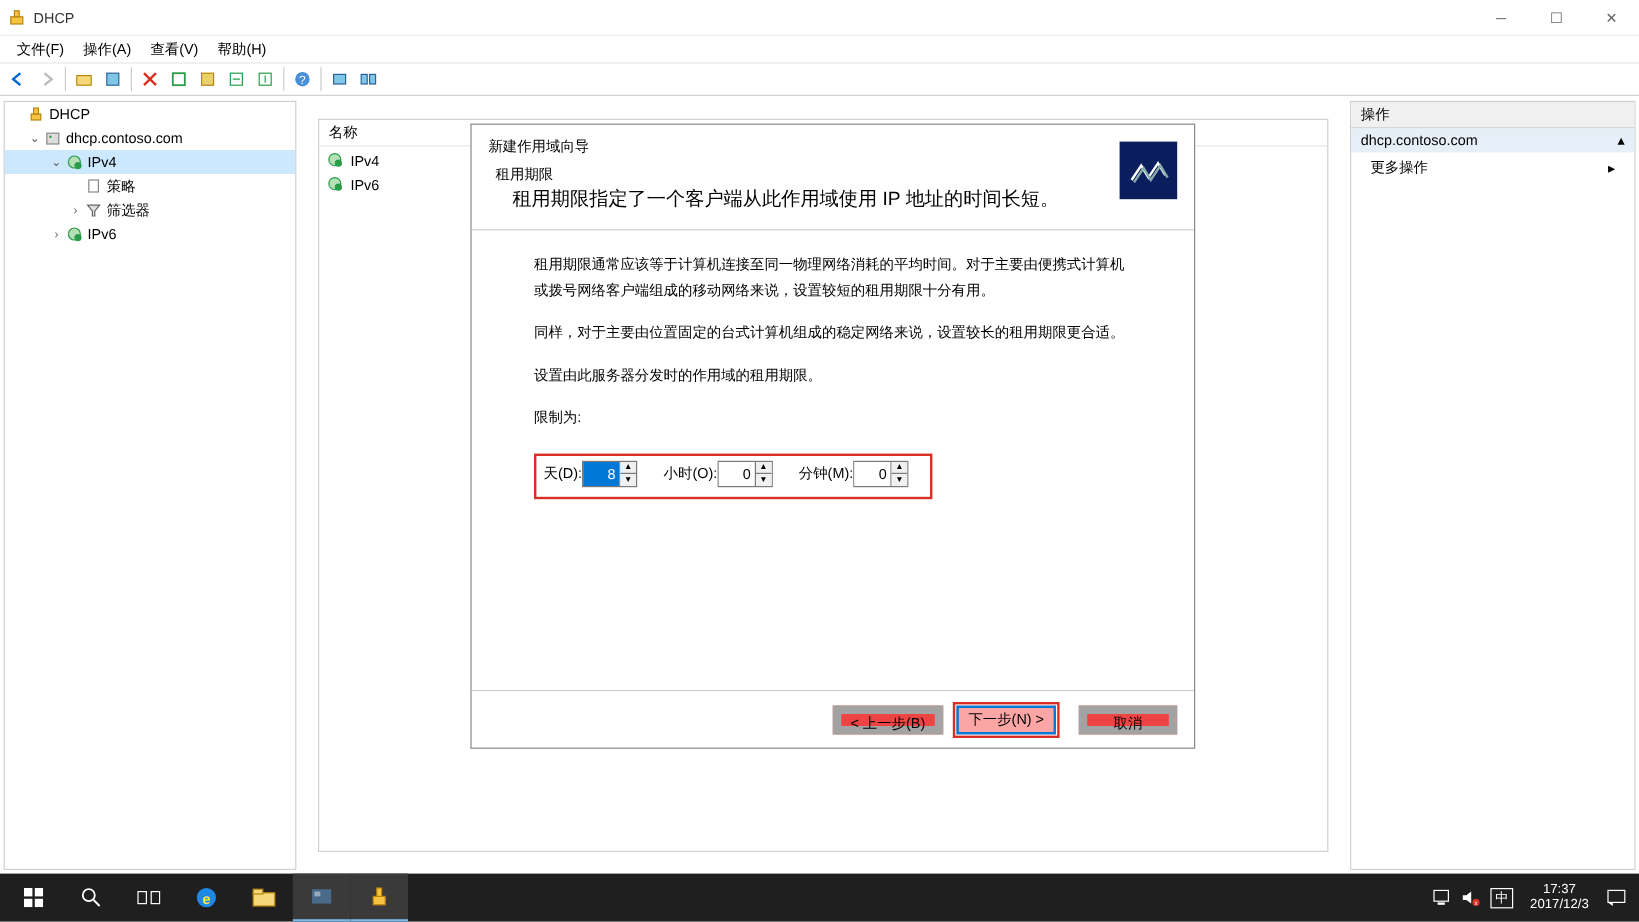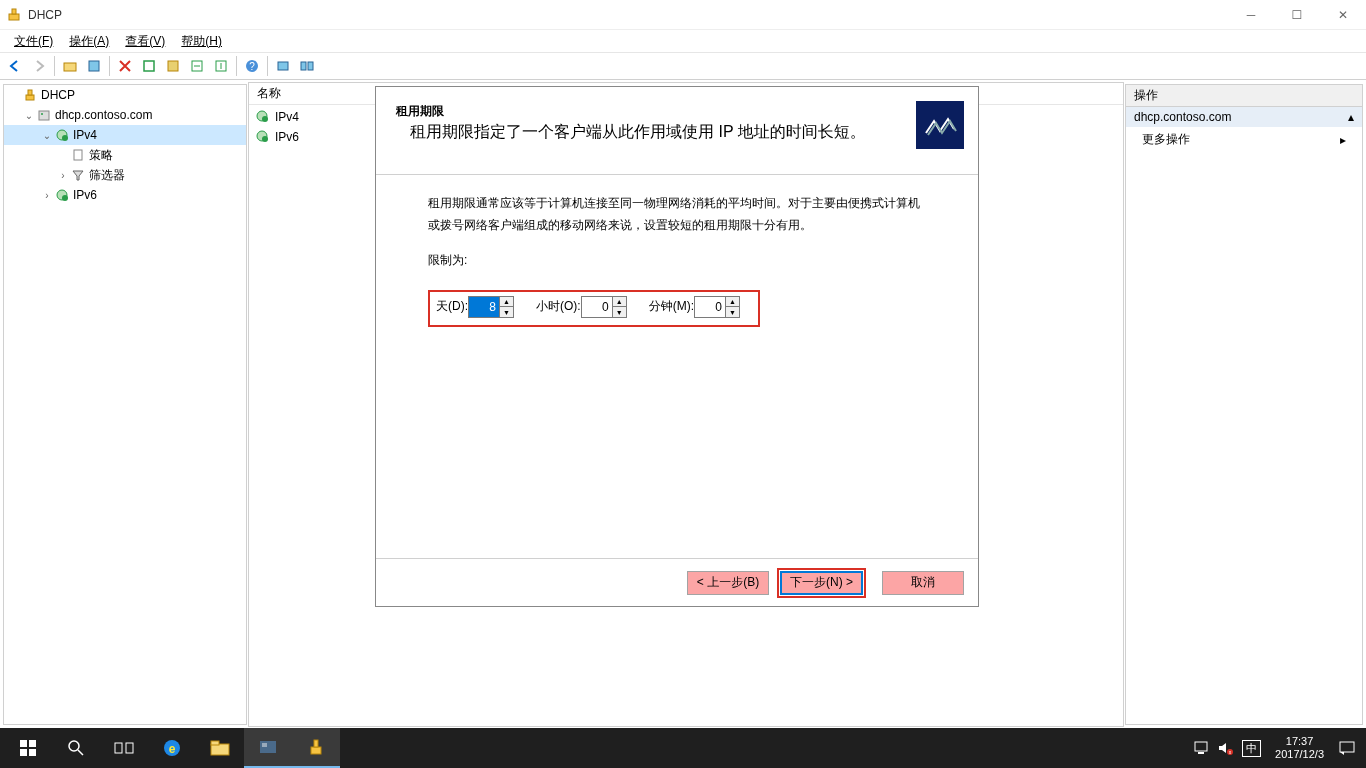--- a/index.html
+++ b/index.html
@@ -3,59 +3,59 @@
 <meta charset="utf-8">
 <style>
 * { box-sizing: border-box; margin: 0; padding: 0; font-family: "Microsoft YaHei", "Segoe UI", Tahoma, sans-serif; }
 html, body { width: 1366px; height: 768px; overflow: hidden; background: #fff; }
 .titlebar { height: 30px; display: flex; align-items: center; padding-left: 6px; background: #fff; border-bottom: 1px solid #eee; }
 .titlebar .app-icon { width: 16px; height: 16px; margin-right: 6px; display:inline-flex; align-items:center; justify-content:center;}
 .titlebar .title { font-size: 12px; color: #333; }
 .win-btns { margin-left: auto; display: flex; }
 .win-btns div { width: 46px; height: 30px; display:flex; align-items:center; justify-content:center; color:#666; font-size:12px;}
 .menubar { height: 22px; display: flex; align-items: center; padding: 0 6px; font-size: 12px; }
-.menubar span { padding: 2px 8px; text-decoration: underline; }
+.menubar span { padding: 2px 8px; }
 .toolbar { height: 28px; border-top:1px solid #e6e6e6; border-bottom: 1px solid #d0d0d0; display: flex; align-items: center; padding: 0 4px; gap:2px; }
 .tb-btn { width: 22px; height: 22px; display:inline-flex; align-items:center; justify-content:center; border:1px solid transparent;}
 .tb-sep { width:1px; height:20px; background:#ccc; margin:0 2px;}
 .main { display:flex; height: calc(768px - 30px - 22px - 28px - 40px); border-top:1px solid #fff;}
 .tree-panel { width: 244px; border:1px solid #d0d0d0; margin:3px 0 3px 3px; background:#fff; overflow:auto; font-size:12px;}
 .tree-item { display:flex; align-items:center; height:20px; padding-left:4px; white-space:nowrap;}
 .tree-item .twisty { width:14px; text-align:center; color:#666; font-size:10px;}
 .tree-item .icon { width:16px; height:16px; margin-right:3px; display:inline-flex; align-items:center; justify-content:center;}
 .tree-item.selected { background:#cce8ff; }
-.content-panel { flex:1; border:1px solid #d0d0d0; margin:1px; background:#fff; position:relative; font-size:12px;}
+.content-panel { flex:1; border:1px solid #d0d0d0; margin:18px; background:#fff; position:relative; font-size:12px;}
 .content-header { height:22px; border-bottom:1px solid #e6e6e6; display:flex; align-items:center; padding-left:8px;}
 .content-list { padding:2px;}
 .content-list .row { display:flex; align-items:center; height:20px; padding-left:4px;}
 .content-list .row .icon { width:16px; height:16px; margin-right:4px;}
 .actions-panel { width: 238px; border:1px solid #d0d0d0; margin:3px 3px 3px 0; background:#fff; font-size:12px;}
 .actions-header { height:22px; background:#f0f0f0; border-bottom:1px solid #d0d0d0; display:flex; align-items:center; padding-left:8px; font-weight:normal;}
 .actions-sub { background:#e6eef7; padding:3px 8px; display:flex; justify-content:space-between; align-items:center;}
 .actions-item { padding:4px 16px; display:flex; justify-content:space-between; align-items:center;}
 .wizard { position:absolute; left:126px; top:3px; width:604px; height:521px; background:#fff; border:1px solid #888;}
 .wizard-hdr { height:88px; border-bottom:1px solid #d0d0d0; padding:10px 14px; display:flex;}
 .wizard-hdr-txt { flex:1;}
 .wizard-title { font-size:12px; margin-bottom:2px;}
-.wizard-sub { font-size:12px; font-weight:bold; margin-left:6px; margin-top:6px;}
+.wizard-sub { font-size:12px; font-weight:normal; margin-left:6px; margin-top:6px;}
 .wizard-desc { font-size:16px; margin-left:20px; margin-top:2px;}
 .wizard-logo { width:48px; height:48px; background:#0a1e5e; display:flex; align-items:center; justify-content:center; margin-top:4px;}
 .wizard-body { padding:18px 52px; font-size:12px; line-height:1.8;}
 .wizard-body p { margin-bottom:14px;}
 .lease-box { border:2px solid #d93025; display:inline-flex; padding:4px 18px 6px 6px; gap:22px; margin-top:4px;}
 .lease-field { display:flex; flex-direction:row; font-size:12px;}
 .lease-field label { margin-bottom:2px;}
 .spin { display:flex; border:1px solid #7a7a7a; height:22px; width:46px;}
 .spin input { width:30px; border:none; text-align:right; padding-right:3px; font-size:12px;}
 .spin input.sel { background:#0078d7; color:#fff;}
 .spin-btns { width:16px; display:flex; flex-direction:column; border-left:1px solid #7a7a7a;}
 .spin-btns div { flex:1; display:flex; align-items:center; justify-content:center; font-size:7px; line-height:1; background:#f0f0f0;}
 .spin-btns div:first-child { border-bottom:1px solid #7a7a7a;}
 .wizard-footer { position:absolute; bottom:0; left:0; right:0; height:48px; border-top:1px solid #d0d0d0; display:flex; align-items:center; justify-content:flex-end; padding-right:14px; gap:8px;}
-.wbtn { height:24px; min-width:82px; border:1px solid #a3a3a3; background:#fca5a5; font-size:12px; padding:0 8px;}
+.wbtn { height:24px; min-width:82px; border:7px solid #a3a3a3; background:#ef4444; font-size:12px; padding:0 8px;}
 .wbtn.primary { border:2px solid #0078d7; background:#fca5a5;}
 .hl-red { border:2px solid #d93025; padding:1px;}
 .taskbar { position:absolute; bottom:0; left:0; right:0; height:40px; background:#1f1f1f; display:flex; align-items:center; padding:0 4px;}
 .tk-btn { width:48px; height:40px; display:flex; align-items:center; justify-content:center; color:#fff; font-size:16px;}
 .tk-btn.active { border-bottom:2px solid #76b9ed; background:#3a3a3a;}
 .tray { margin-left:auto; display:flex; align-items:center; color:#fff; font-size:11px; gap:8px; padding-right:6px;}
 .tray .clock { text-align:center; line-height:1.2; padding:0 6px;}
 svg { display:block;}
 </style>
 </head>
@@ -237,32 +237,35 @@
               <circle cx="10" cy="10" r="3" fill="#2a9d4a"></circle>
             </svg>
           </span>
         <span>IPv6</span>
       </div>
     </div>
 
     <div class="wizard">
       <div class="wizard-hdr">
         <div class="wizard-hdr-txt">
+          <div class="wizard-title">新建作用域向导</div>
           <div class="wizard-sub">租用期限</div>
           <div class="wizard-desc">租用期限指定了一个客户端从此作用域使用 IP 地址的时间长短。</div>
         </div>
         <div class="wizard-logo">
           <svg width="40" height="40">
               <path d="M6 28 L14 16 L20 26 L28 14 L34 24" fill="none" stroke="#fff" stroke-width="2"></path>
               <path d="M8 30 L16 18 L22 28 L30 16 L36 26" fill="none" stroke="#8aa" stroke-width="2"></path>
             </svg>
         </div>
       </div>
       <div class="wizard-body">
         <p>租用期限通常应该等于计算机连接至同一物理网络消耗的平均时间。对于主要由便携式计算机或拨号网络客户端组成的移动网络来说，设置较短的租用期限十分有用。</p>
+        <p>同样，对于主要由位置固定的台式计算机组成的稳定网络来说，设置较长的租用期限更合适。</p>
+        <p>设置由此服务器分发时的作用域的租用期限。</p>
         <p>限制为:</p>
         <div class="lease-box">
           <div class="lease-field">
             <label>天(D):</label>
             <div class="spin">
               <input class="sel" value="8" style="">
               <div class="spin-btns">
                   <div>▲</div>
                   <div>▼</div>
                 </div>

